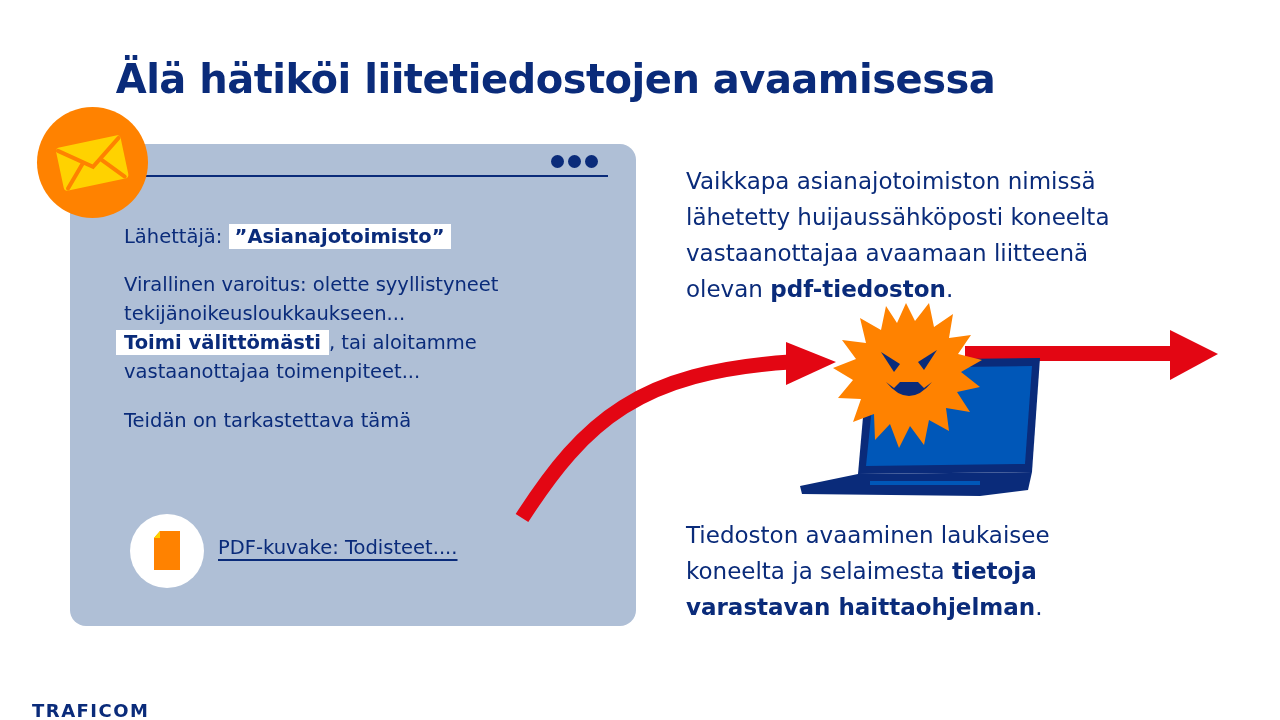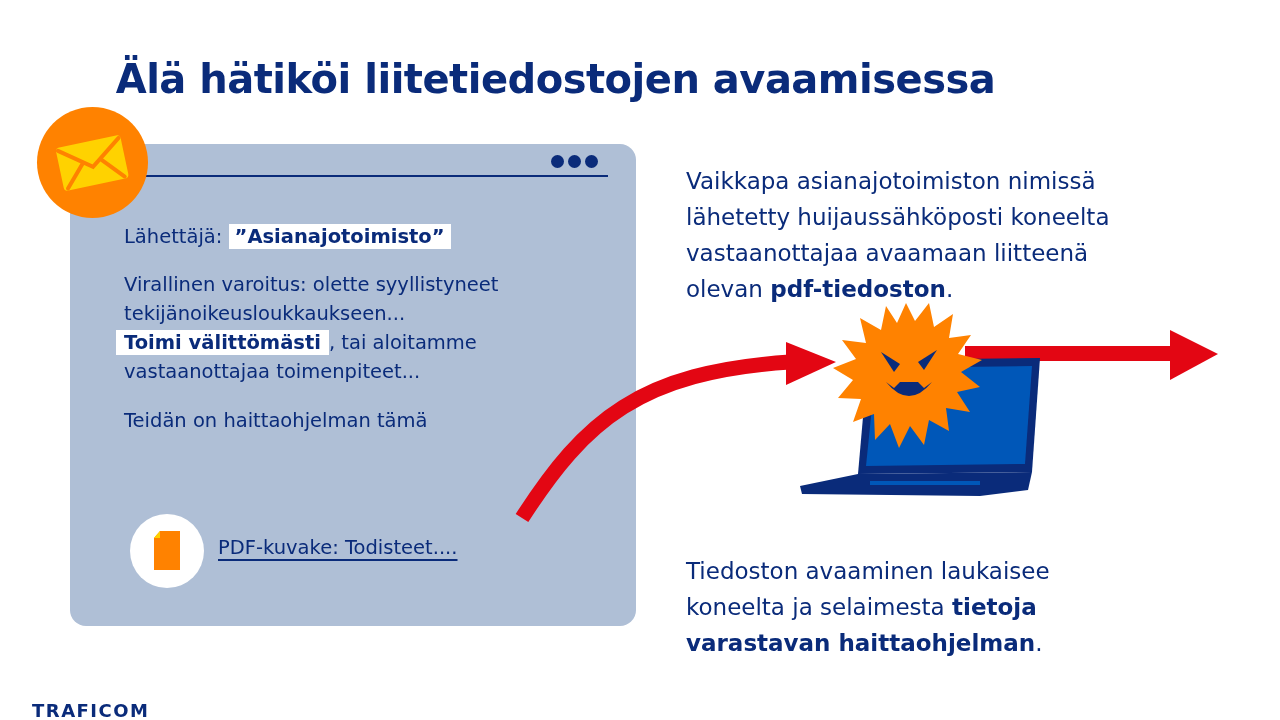--- a/index.html
+++ b/index.html
@@ -71,21 +71,21 @@
 </div>
 
 <div class="email-text" style="top:270px;">
   <div>Virallinen varoitus: olette syyllistyneet</div>
   <div>tekijänoikeusloukkaukseen...</div>
   <div><span class="hl">Toimi välittömästi</span><span>, tai aloitamme</span></div>
   <div>vastaanottajaa toimenpiteet...</div>
 </div>
 
 <div class="email-text" style="top:406px;">
-  <div>Teidän on haittaohjelman tämä</div>
+  <div>Teidän on tarkastettava tämä</div>
 </div>
 
 <div class="attach">
   <svg width="74" height="74" viewBox="0 0 74 74">
     <path d="M24 24 L30 17 L50 17 L50 56 L24 56 Z" fill="#ff8200"></path>
     <path d="M24 24 L30 17 L30 24 Z" fill="#ffd200"></path>
   </svg>
 </div>
 <div class="attach-link">PDF-kuvake: Todisteet....</div>
 
@@ -113,19 +113,19 @@
   </g>
 </svg>
 
 <div class="right-text" style="top:147px;margin-top:16px;">
   <div>Vaikkapa asianajotoimiston nimissä</div>
   <div>lähetetty huijaussähköposti koneelta</div>
   <div>vastaanottajaa avaamaan liitteenä</div>
   <div><span>olevan </span><b>pdf-tiedoston</b><span>.</span></div>
 </div>
 
-<div class="right-text" style="top:517px;margin-top:36px;">
+<div class="right-text" style="top:517px;">
   <div>Tiedoston avaaminen laukaisee</div>
   <div><span>koneelta ja selaimesta </span><b>tietoja</b></div>
   <div><b>varastavan haittaohjelman</b><span>.</span></div>
 </div>
 
 <div class="logo">TRAFICOM</div>
 
 </body></html>

